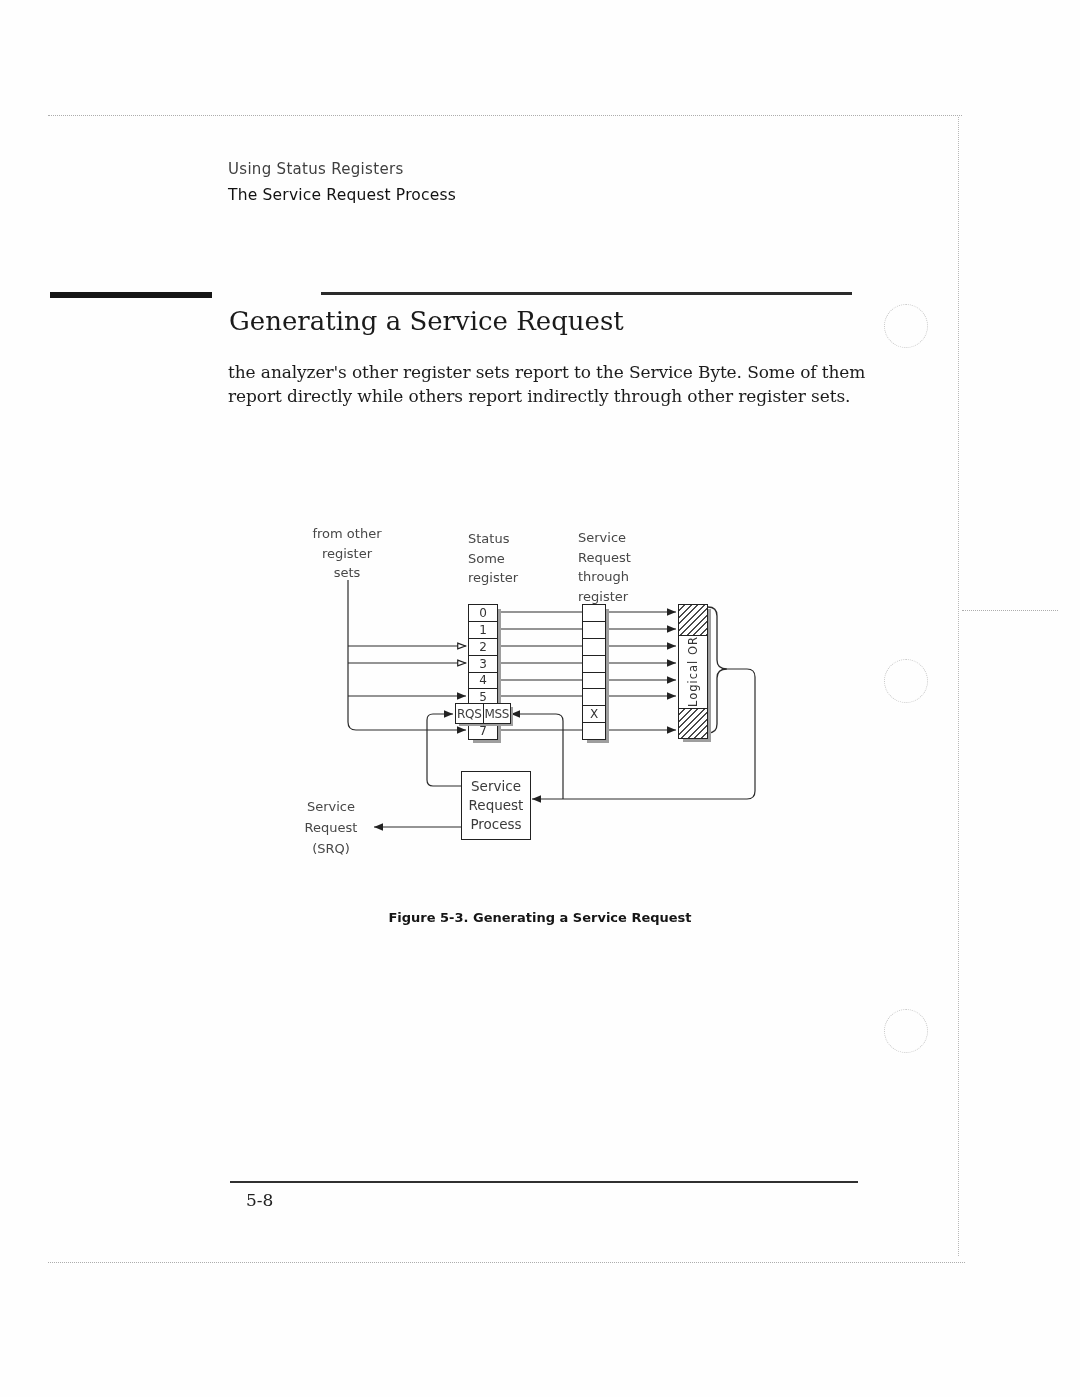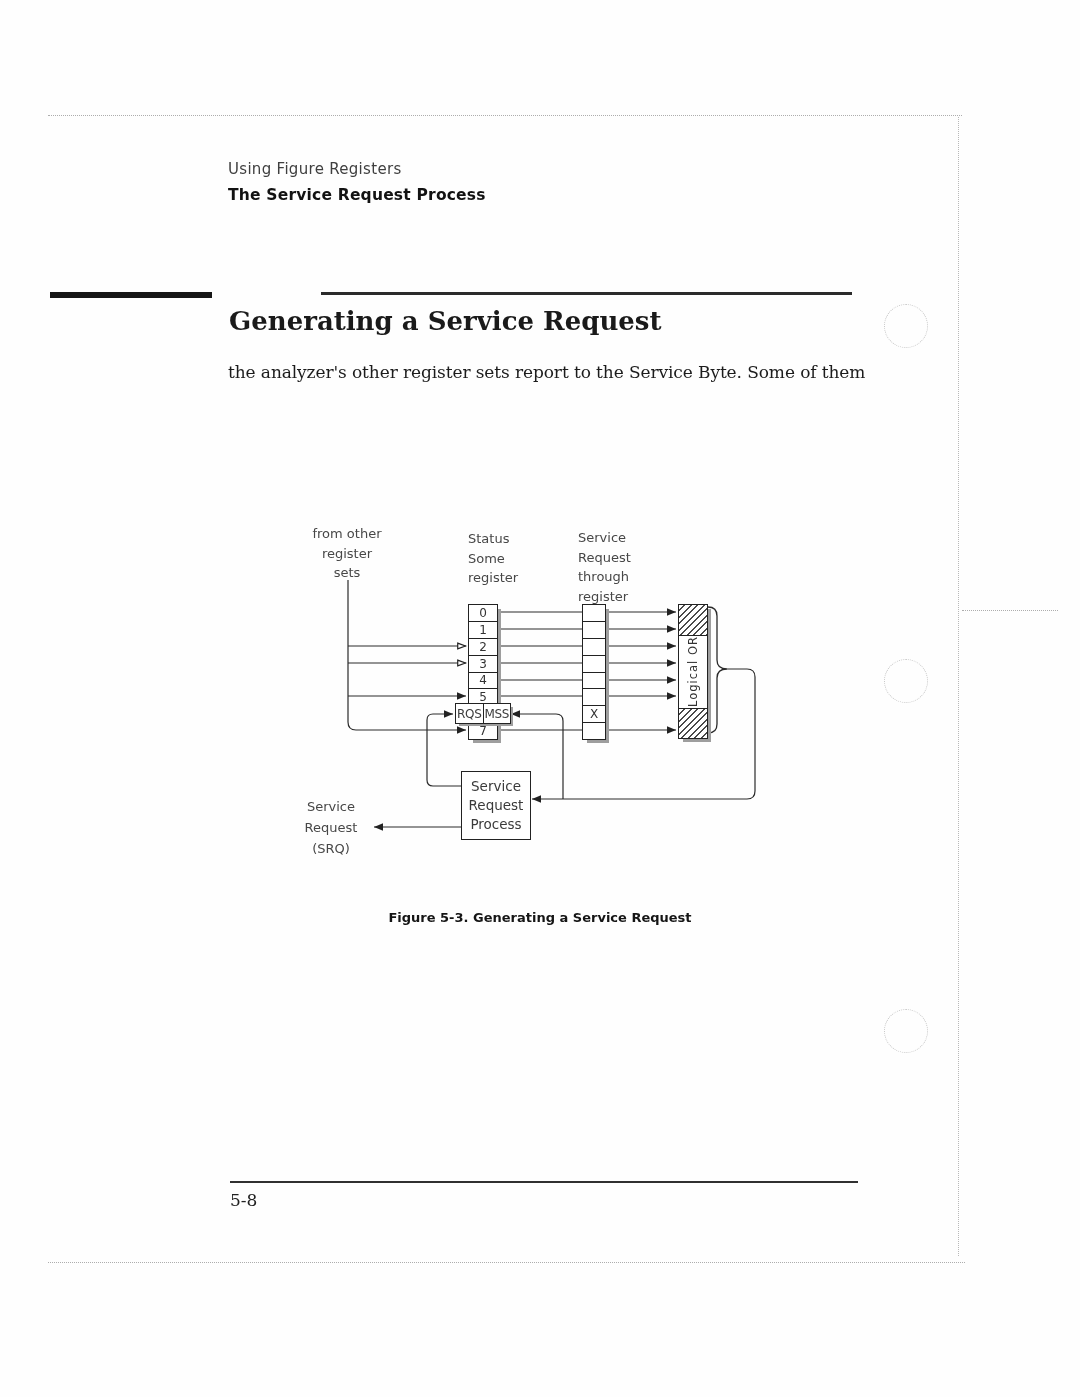--- a/index.html
+++ b/index.html
@@ -7,21 +7,21 @@
         font-family:"DejaVu Sans",sans-serif;}
   .abs{position:absolute;}
 
   
   .dotline{border-top:1px dotted #adadad;height:0;}
   .vline{border-left:1px dotted #b8b8b8;width:0;}
   .punch{width:42px;height:42px;border:1px dotted #c6c6c6;border-radius:50%;}
 
   
   .hd1{font-size:15px;color:#3f3f3f;letter-spacing:.3px;}
-  .hd2{font-size:15.5px;font-weight:bold;color:#121212;letter-spacing:.2px;}
+  .hd2{font-size:15.5px;font-weight:normal;color:#121212;letter-spacing:.2px;}
 
   
   .rule-thick{height:6px;background:#161616;}
   .rule-thin{height:2.5px;background:#2b2b2b;}
   .title{font-family:"DejaVu Serif",serif;font-size:26px;color:#1a1a1a;white-space:nowrap;}
 
   
   .bodytext{font-family:"DejaVu Serif",serif;font-size:17px;line-height:24.3px;
             color:#1c1c1c;white-space:nowrap;letter-spacing:-0.1px;}
 
@@ -51,44 +51,45 @@
           writing-mode:vertical-rl;transform:rotate(180deg);
           font-size:11.5px;color:#333;letter-spacing:1px;}
 
   .procbox{background:#fff;border:1.8px solid #222;display:flex;flex-direction:column;
            align-items:center;justify-content:center;font-size:13.5px;line-height:19px;
            color:#3a3a3a;z-index:4;}
 
   
   .caption{font-size:13px;font-weight:bold;color:#151515;text-align:center;}
   .rule-foot{height:2px;background:#303030;}
-  .pagenum{font-family:"DejaVu Serif",serif;font-size:17px;color:#222;}
+  .pagenum{font-family:"DejaVu Serif",serif;font-size:17px;color:#222;margin-left:16px;}
 </style>
 </head>
 <body>
 
 <div class="page">
 
   <div class="abs dotline" style="left:48px;top:115px;width:914px;"></div>
   <div class="abs vline" style="left:958px;top:117px;height:1139px;"></div>
   <div class="abs dotline" style="left:962px;top:610px;width:96px;"></div>
   <div class="abs dotline" style="left:48px;top:1262px;width:917px;"></div>
   <div class="abs punch" style="left:884px;top:304px;"></div>
   <div class="abs punch" style="left:884px;top:659px;"></div>
   <div class="abs punch" style="left:884px;top:1009px;"></div>
 
-  <div class="abs hd1" style="left:228px;top:160px;">Using Figure Registers</div>
+  <div class="abs hd1" style="left:228px;top:160px;">Using Status Registers</div>
   <div class="abs hd2" style="left:228px;top:186px;">The Service Request Process</div>
 
   <div class="abs rule-thick" style="left:50px;top:292px;width:162px;"></div>
   <div class="abs rule-thin" style="left:321px;top:292px;width:531px;"></div>
-  <h1 class="abs title" style="left:229px;top:306px;margin:0;font-weight:bold;">Generating a Service Request</h1>
+  <h1 class="abs title" style="left:229px;top:306px;margin:0;font-weight:normal;">Generating a Service Request</h1>
 
   <div class="abs" style="left:228px;top:360px;">
     <div class="bodytext">the analyzer's other register sets report to the Service Byte.  Some of them</div>
+    <div class="bodytext">report directly while others report indirectly through other register sets.</div>
   </div>
 
   <div class="abs" style="left:0;top:0;width:888px;height:900px;">
 
     <svg class="abs" style="left:280px;top:500px;" width="520" height="390" viewBox="280 500 520 390">
       <defs>
         <marker id="as" markerWidth="9" markerHeight="8" refX="7.5" refY="3.2" orient="auto">
           <path d="M0,0 L7.5,3.2 L0,6.4 Z" fill="#222"></path>
         </marker>
         <marker id="ao" markerWidth="9" markerHeight="8" refX="7.5" refY="3.2" orient="auto">

